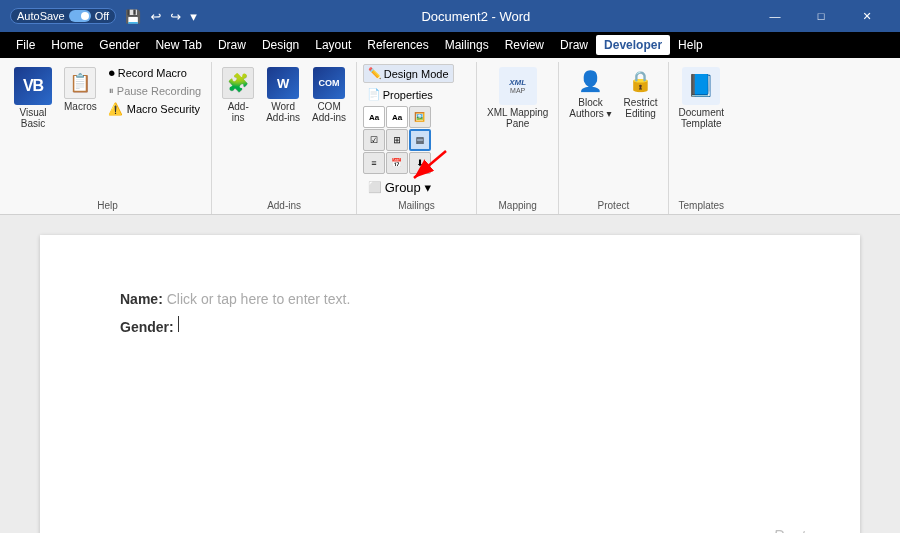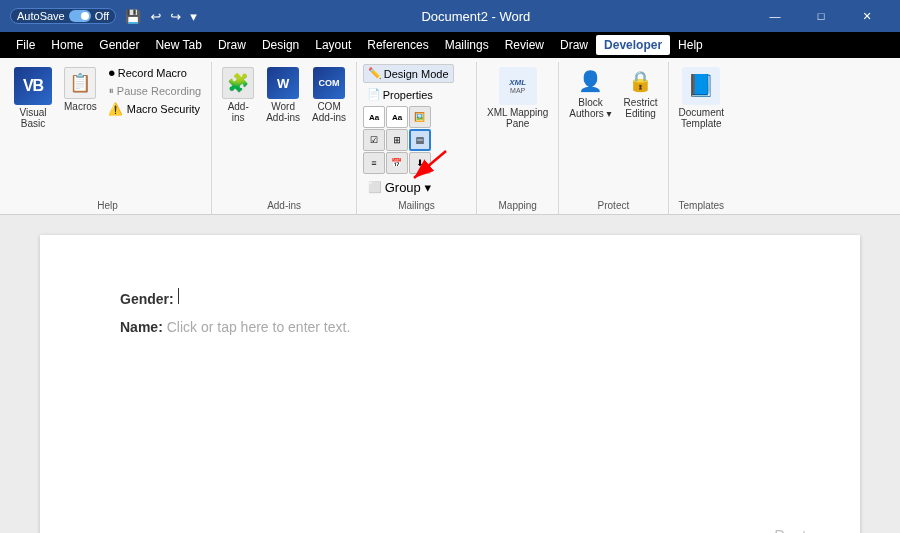--- a/index.html
+++ b/index.html
@@ -425,23 +425,23 @@
         <polygon points="0 0, 8 3, 0 6" fill="red"></polygon>
       </marker>
     </defs>
     <line x1="50" y1="5" x2="18" y2="32" stroke="red" stroke-width="2.5" marker-end="url(#arrowhead)"></line>
   </svg>
 </div>
 
 <div class="doc-area">
   <div class="doc-page">
     <div class="doc-text">
-      <span class="doc-label">Gender:</span>
-      <span class="cursor-line"></span>
-    </div>
-    <div class="doc-text">
       <span class="doc-label">Name:</span>
       <span> </span>
       <span class="doc-placeholder">Click or tap here to enter text.</span>
     </div>
+    <div class="doc-text">
+      <span class="doc-label">Gender:</span>
+      <span class="cursor-line"></span>
+    </div>
     <div class="watermark">groovyPost.com</div>
   </div>
 </div>
 
 </body></html>

